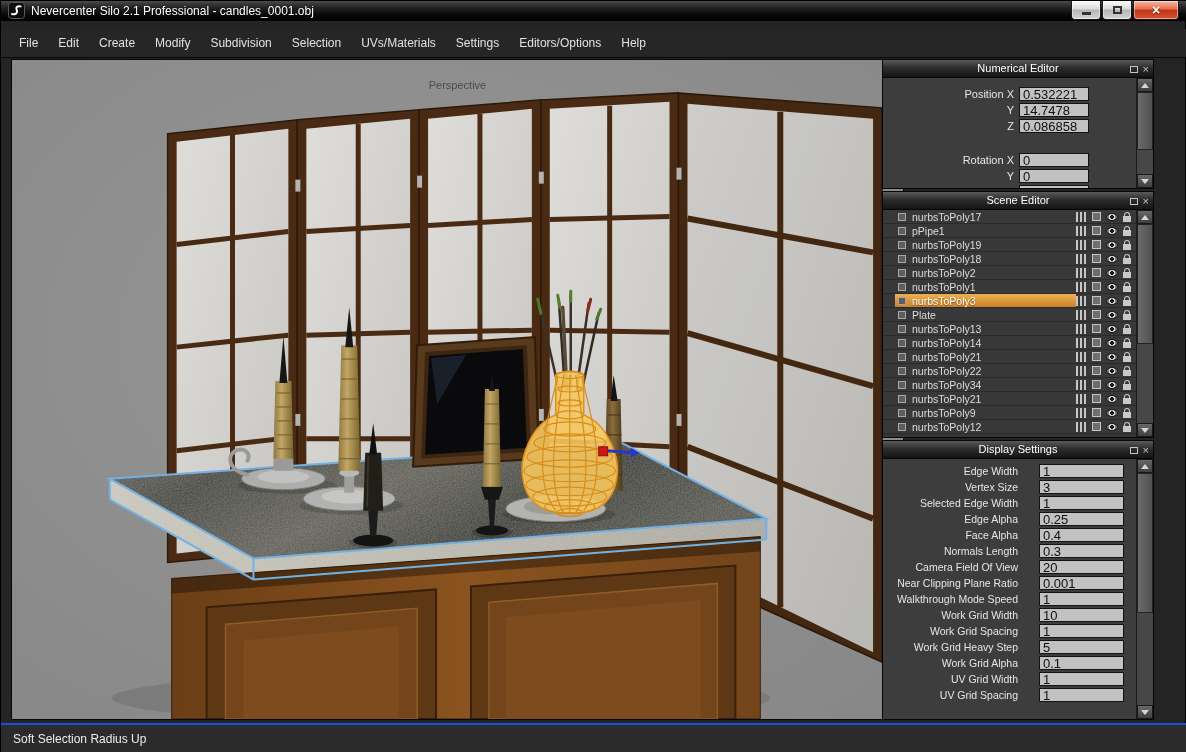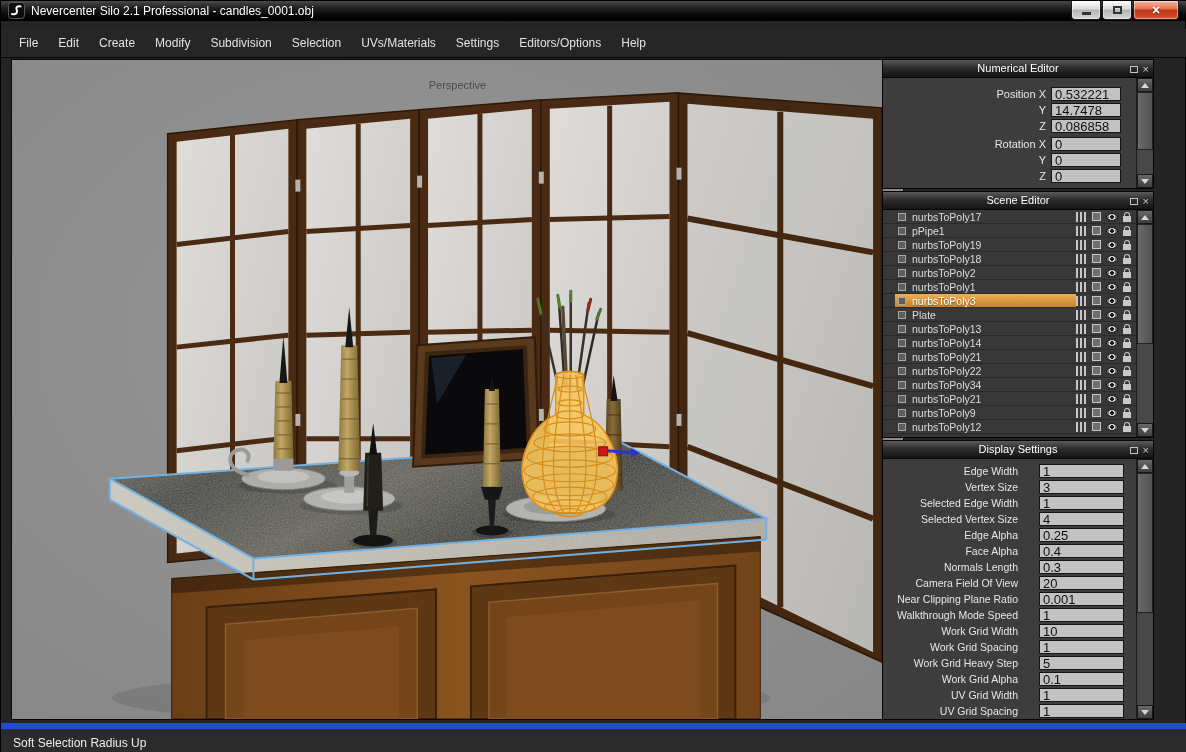--- a/index.html
+++ b/index.html
@@ -47,23 +47,23 @@
 
   
   .vscroll { position:absolute; right:0; top:0; bottom:0; width:17px; background:#3a3a3a; border-left:1px solid #1c1c1c; display:flex; flex-direction:column; }
   .sc-btn { height:14px; flex:0 0 14px; background:linear-gradient(#686868,#3e3e3e); border:1px solid #191919; display:flex; align-items:center; justify-content:center; }
   .sc-track { flex:1; background:#474747; display:flex; flex-direction:column; }
   .sc-thumb { height:42px; background:linear-gradient(90deg,#6a6a6a,#515151); border:1px solid #232323; }
   .arr-up { width:0; height:0; border-left:4px solid transparent; border-right:4px solid transparent; border-bottom:5px solid #d6d6d6; }
   .arr-down { width:0; height:0; border-left:4px solid transparent; border-right:4px solid transparent; border-top:5px solid #d6d6d6; }
 
   
-  .num-rows { padding-top:8px;padding-left:32px; }
+  .num-rows { padding-top:8px; }
   .num-rows .panel-row { display:grid; grid-template-columns:127px 70px; gap:5px; align-items:center; height:16px; padding-left:4px; }
-  .num-rows .panel-row:nth-of-type(4) { margin-top:2px; }
+  .num-rows .panel-row:nth-of-type(4) { margin-top:18px; }
   .field-label { text-align:right; font-size:11px; color:#e6e6e6; white-space:nowrap; }
   .field-input { background:#c2c2c2; border:1px solid #141414; height:14px; font-family:"Liberation Sans",sans-serif; font-size:13px; color:#101010; padding:0 3px; width:70px; }
 
   
   .scene-rows { position:absolute; left:0; top:0; right:17px; bottom:0; overflow:hidden; background:#353535; }
   .scene-row { height:14px; display:flex; align-items:center; border-bottom:1px solid #2a2a2a; padding-left:12px; background:#383838; }
   .row-main { display:flex; align-items:center; flex:1; height:100%; padding-left:3px; }
   .scene-row.selected .row-main { background:linear-gradient(#ecb052,#c9822a); }
   .scene-row.selected .scene-name { color:#fff; text-shadow:0 1px 1px #7a4a10; }
   .icon-cube { width:8px; height:8px; border:1px solid #a8a8a8; background:#5e5e5e; margin-right:6px; flex:0 0 auto; }
@@ -75,21 +75,21 @@
   .icon-lock { width:8px; height:6px; background:#c9c9c9; position:relative; margin-top:4px; }
   .icon-lock::before { content:""; position:absolute; top:-4px; left:1px; width:4px; height:4px; border:1.5px solid #c9c9c9; border-bottom:none; border-radius:3px 3px 0 0; }
 
   
   .disp-rows { padding-top:4px; }
   .disp-rows .panel-row { display:grid; grid-template-columns:133px 85px; gap:21px; align-items:center; height:16px; padding-left:2px; }
   .disp-rows .field-label { font-size:10.5px; }
   .disp-rows .field-input { width:85px; }
 
   
-  .statusbar { position:absolute; left:0; top:722px; width:1186px; height:30px; background:#2b2b2b; border-top:6px solid #1d4ed8;
+  .statusbar { position:absolute; left:0; top:722px; width:1186px; height:30px; background:#2b2b2b; border-top:2px solid #1d4ed8;
     color:#ececec; font-size:12px; line-height:29px; padding-left:12px; }
 </style>
 </head>
 <body>
 
 <div class="window">
 
   <div class="titlebar">
     <svg class="app-icon" viewBox="0 0 17 17">
       <rect x="0.5" y="0.5" width="16" height="16" rx="3" fill="#0c0c0c" stroke="#5a5a5a"></rect>
@@ -715,24 +715,20 @@
             <div class="panel-row">
               <span class="field-label">Vertex Size</span>
               <input class="field-input" value="3" style="">
             </div>
 
             <div class="panel-row">
               <span class="field-label">Selected Edge Width</span>
               <input class="field-input" value="1" style="">
             </div>
 
-            <div class="panel-row">
-              <span class="field-label">Selected Vertex Size</span>
-              <input class="field-input" value="4" style="">
-            </div>
 
             <div class="panel-row">
               <span class="field-label">Edge Alpha</span>
               <input class="field-input" value="0.25" style="">
             </div>
 
             <div class="panel-row">
               <span class="field-label">Face Alpha</span>
               <input class="field-input" value="0.4" style="">
             </div>

